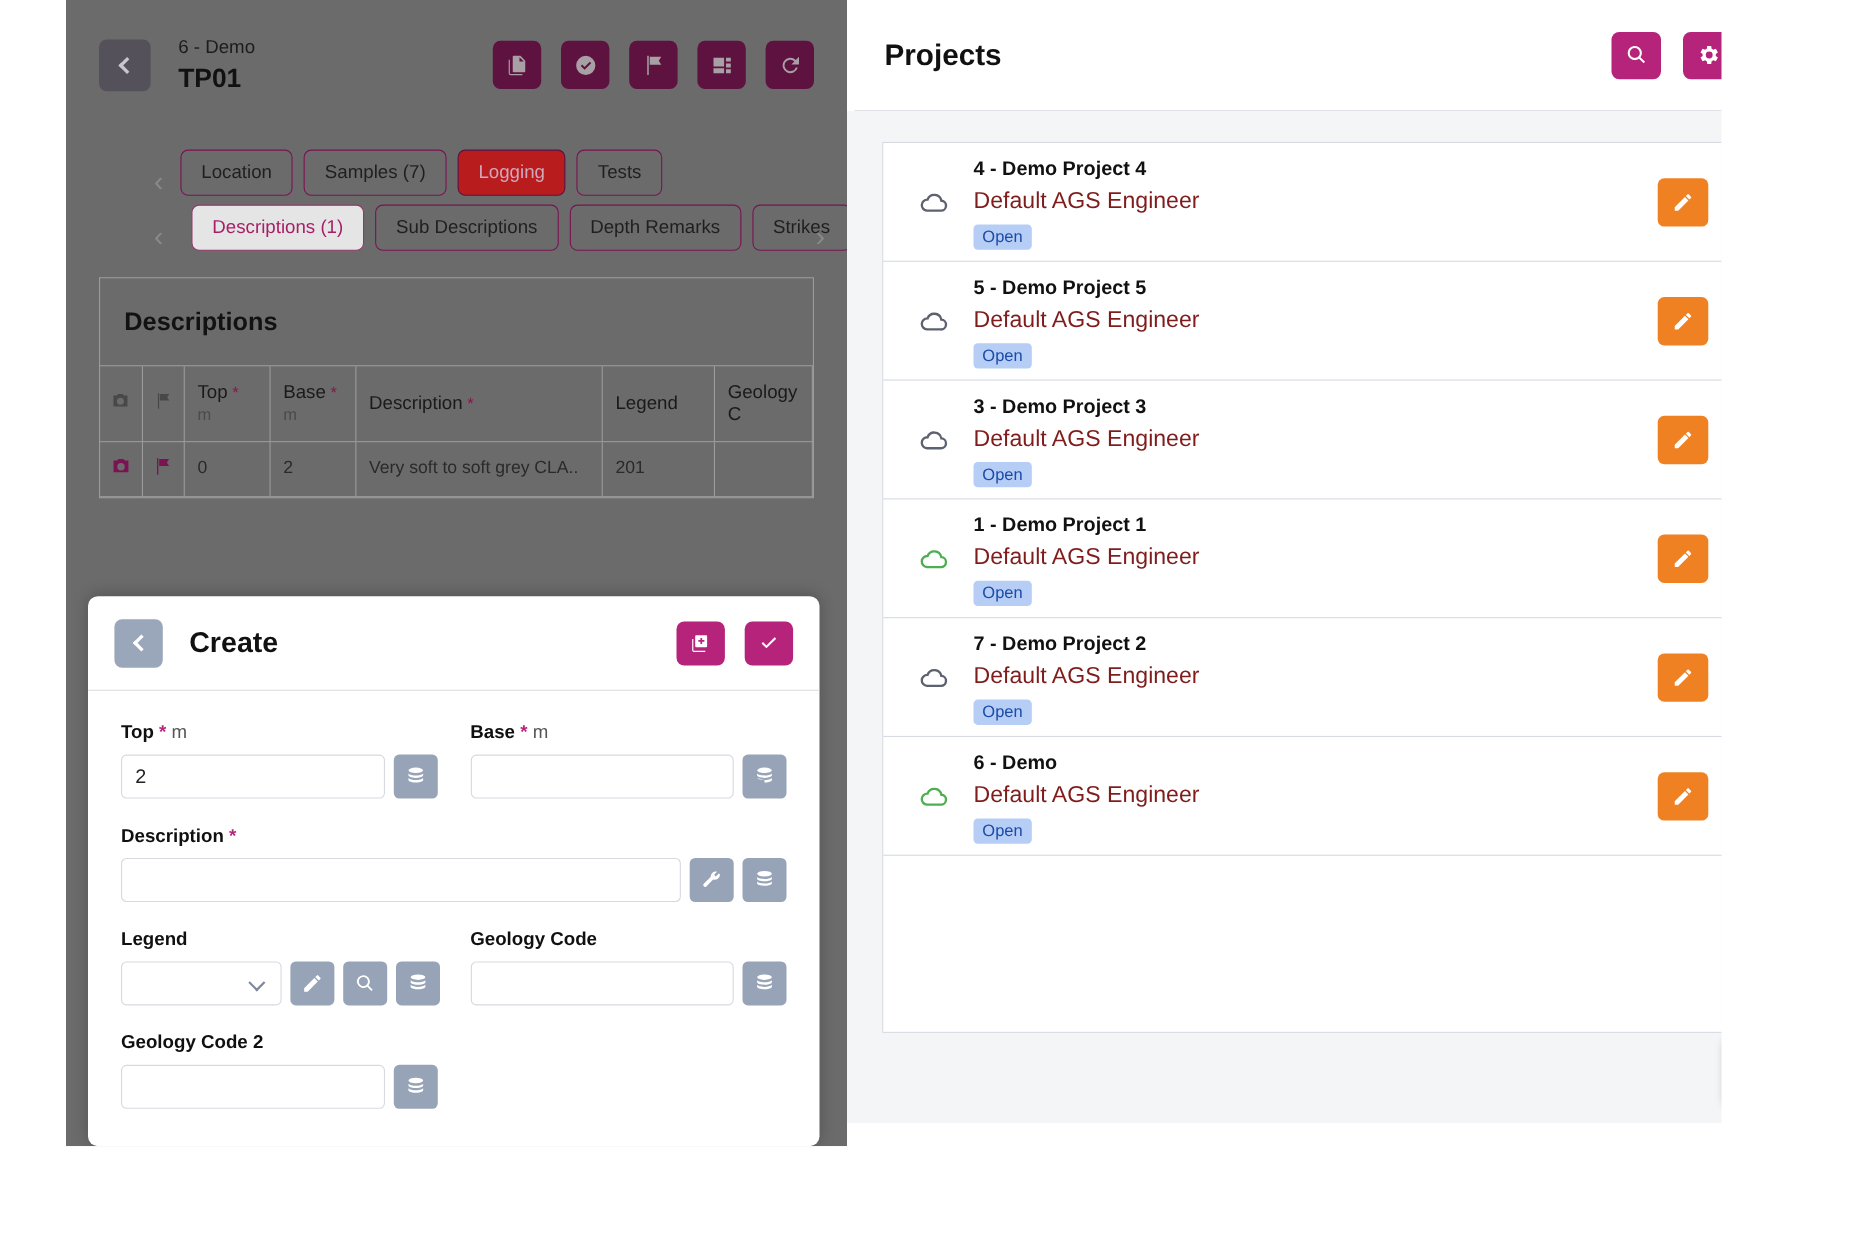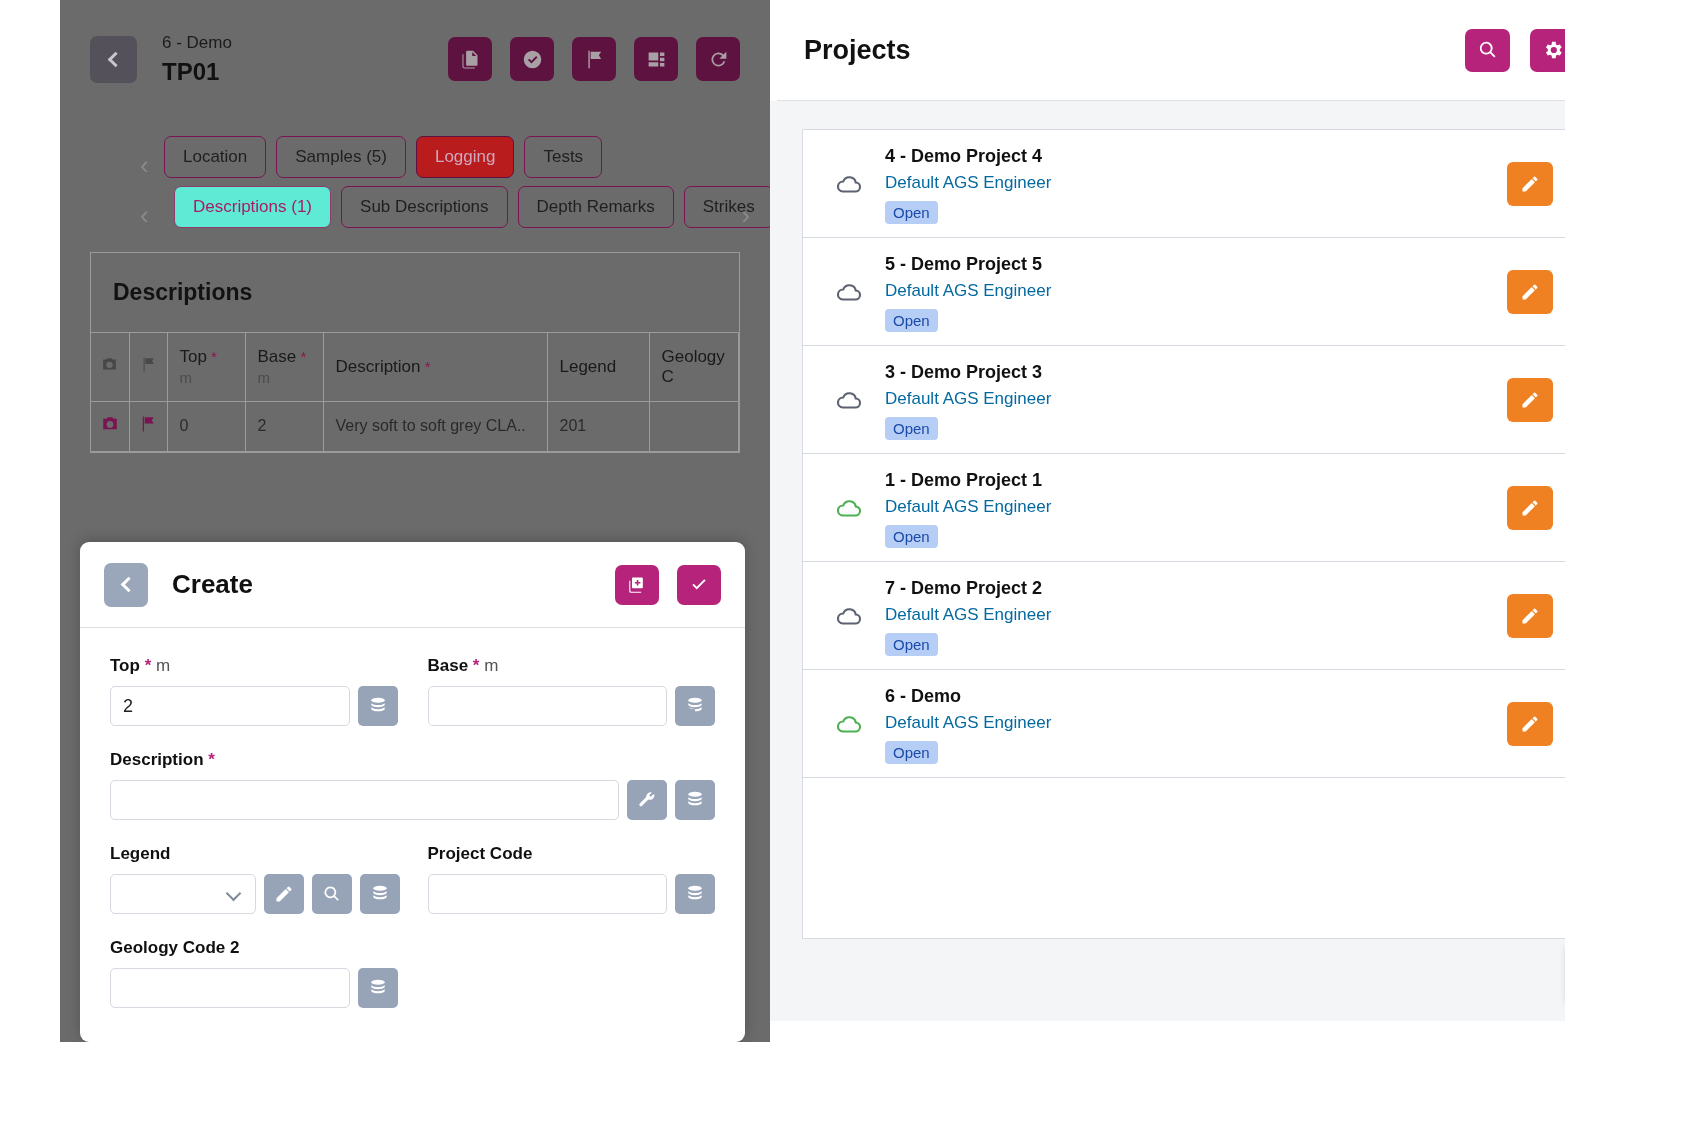--- a/index.html
+++ b/index.html
@@ -63,21 +63,21 @@
     display: flex; align-items: center; gap: 10px;
     padding-left: 104px; margin-bottom: 8px;
   }
   .tabs-row.second { padding-left: 114px; }
   .tab {
     border: 1px solid #7b1352; border-radius: 7px;
     padding: 10px 18px; font-size: 17px; color: #1f1f1f;
     background: transparent; white-space: nowrap;
   }
   .tab.active { background: #b91c1c; color: #cfa8bd; border-color: #5e1240; }
-  .tab.sub-active { background: #5eead4; color: #a71e67; border-color: #8f3a6a; }
+  .tab.sub-active { background: #e5e5e5; color: #a71e67; border-color: #8f3a6a; }
   .arrow-l, .arrow-r {
     position: absolute; color: #8a8a8a; font-size: 26px; line-height: 1;
   }
   .arrow-l { left: 80px; }
   .arrow-r { right: 20px; }
 
   
   .desc-card {
     margin: 24px 30px 0 30px;
     border: 1px solid #9b9b9b;
@@ -185,21 +185,21 @@
   .plist { flex: 1; }
   .prow {
     display: flex; align-items: center;
     height: 108px; padding: 0 22px 0 24px;
     border-bottom: 1px solid #d8dae1;
   }
   .cloud-ico { width: 44px; flex: none; display: flex; align-items: center; justify-content: center; }
   .cloud-ico svg { width: 30px; height: 30px; }
   .pinfo { flex: 1; min-width: 0; padding-left: 14px; }
   .pname { font-size: 18px; font-weight: bold; color: #111; line-height: 1.5; }
-  .powner { font-size: 17px; color: #0369a1; line-height: 1.55; }
+  .powner { font-size: 21px; color: #7f1d1d; line-height: 1.55; }
   .pbadge {
     display: inline-block; margin-top: 4px;
     background: #b6cdf5; color: #1b4ba8;
     font-size: 15px; padding: 3px 8px; border-radius: 4px;
   }
   .pacts { display: flex; gap: 16px; }
   .act-btn {
     width: 46px; height: 44px; border-radius: 6px;
     display: flex; align-items: center; justify-content: center;
   }
@@ -272,21 +272,21 @@
         </div>
       </div>
 
       <div class="tabs-wrap">
         <span class="arrow-l" style="top:34px">‹</span>
         <span class="arrow-l" style="top:84px">‹</span>
         <span class="arrow-r" style="top:84px">›</span>
 
         <div class="tabs-row">
           <div class="tab">Location</div>
-          <div class="tab">Samples (5)</div>
+          <div class="tab">Samples (7)</div>
           <div class="tab active">Logging</div>
           <div class="tab">Tests</div>
         </div>
         <div class="tabs-row second">
           <div class="tab sub-active">Descriptions (1)</div>
           <div class="tab">Sub Descriptions</div>
           <div class="tab">Depth Remarks</div>
           <div class="tab">Strikes</div>
         </div>
       </div>
@@ -452,21 +452,21 @@
               </div>
               <div class="sq-btn">
                 <svg viewBox="0 0 24 24">
                     <ellipse cx="12" cy="5.2" rx="8" ry="3"></ellipse>
                     <path d="M4 8.6c1.6 1.6 4.6 2.2 8 2.2s6.4-.6 8-2.2v2.6c-1.6 1.6-4.6 2.2-8 2.2s-6.4-.6-8-2.2V8.6zm0 5c1.6 1.6 4.6 2.2 8 2.2s6.4-.6 8-2.2v2.6c-1.6 1.6-4.6 2.2-8 2.2s-6.4-.6-8-2.2v-2.6z"></path>
                   </svg>
               </div>
             </div>
           </div>
           <div class="fgroup">
-            <div class="flabel">Project Code</div>
+            <div class="flabel">Geology Code</div>
             <div class="fctl">
               <input class="finput" type="text" value="" style="">
               <div class="sq-btn">
                 <svg viewBox="0 0 24 24">
                     <ellipse cx="12" cy="5.2" rx="8" ry="3"></ellipse>
                     <path d="M4 8.6c1.6 1.6 4.6 2.2 8 2.2s6.4-.6 8-2.2v2.6c-1.6 1.6-4.6 2.2-8 2.2s-6.4-.6-8-2.2V8.6zm0 5c1.6 1.6 4.6 2.2 8 2.2s6.4-.6 8-2.2v2.6c-1.6 1.6-4.6 2.2-8 2.2s-6.4-.6-8-2.2v-2.6z"></path>
                   </svg>
               </div>
             </div>
           </div>

